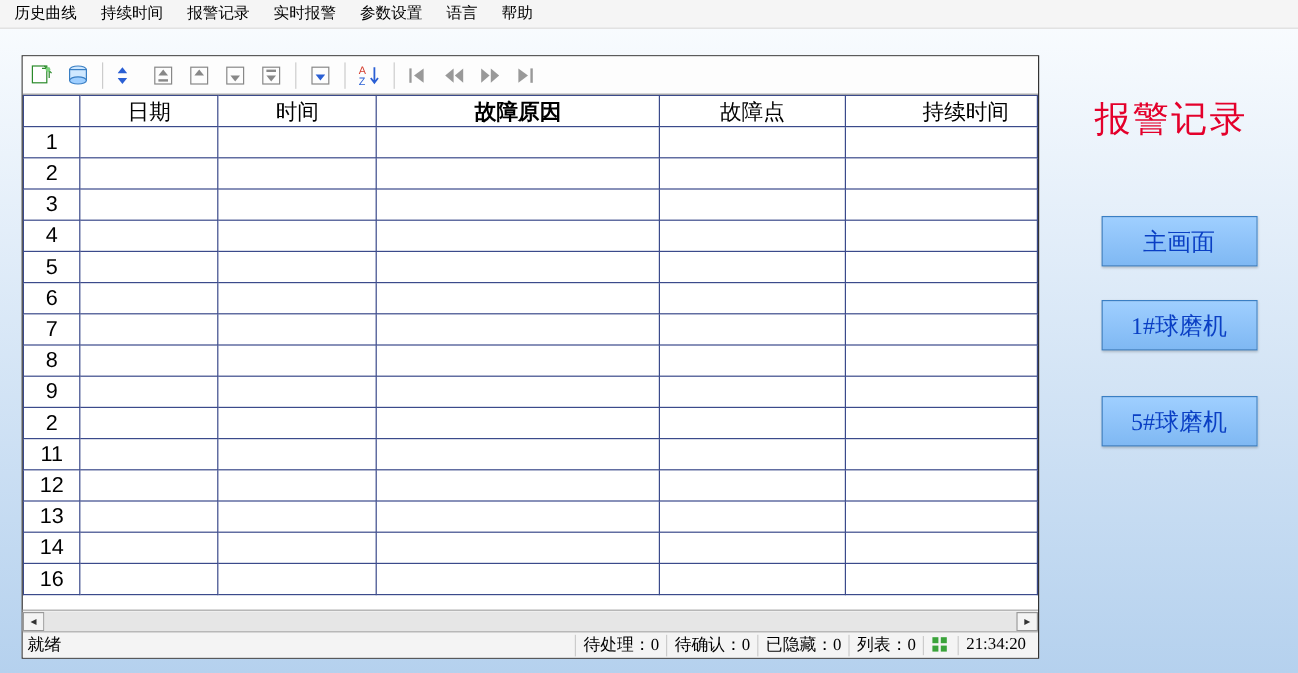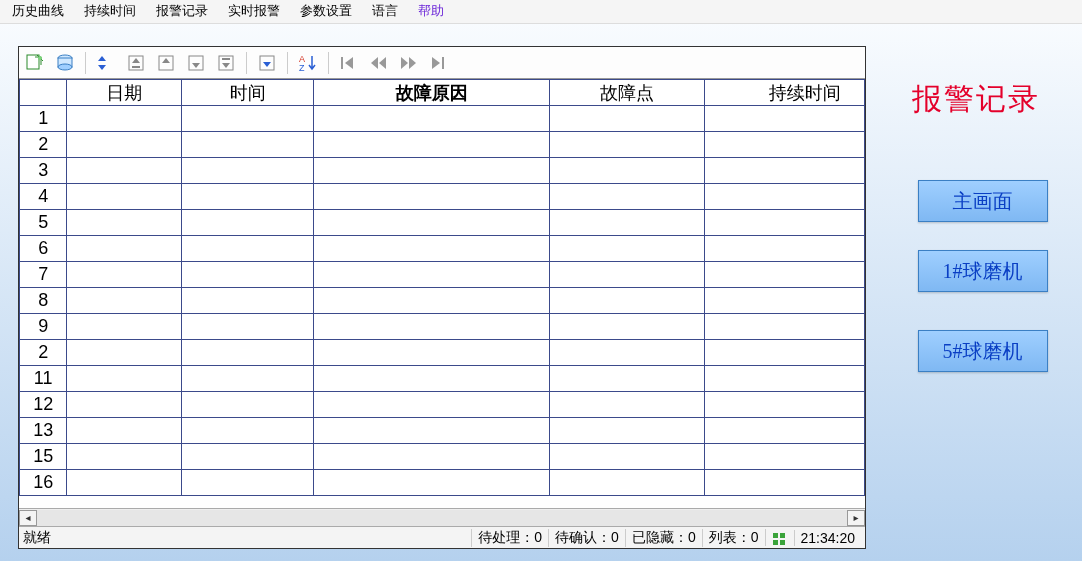--- a/index.html
+++ b/index.html
@@ -17,21 +17,21 @@
     display: flex;
     align-items: flex-start;
     padding: 0 2px;
     border-bottom: 1px solid #ddd;
   }
   .menubar-item {
     padding: 2px 10px;
     font-size: 13px;
     cursor: default;
   }
-  .menubar-item.disabled { color: #6d28d9; }
+  .menubar-item.disabled { color: #000000; }
   .main-area {
     display: flex;
     height: calc(561px - 24px);
   }
   .left-panel {
     width: 870px;
     padding: 22px 0 0 18px;
   }
   .grid-frame {
     border: 1px solid #333;
@@ -95,21 +95,21 @@
   .statusbar {
     height: 22px;
     border-top: 1px solid #aaa;
     background: #f4f4f4;
     display: flex;
     align-items: center;
     font-size: 14px;
     padding: 0 4px;
   }
   .statusbar .sb-left { flex: 1; }
-  .statusbar .sb-seg { padding: 0 6px; border-left: 1px solid #ccc; white-space: nowrap; }
+  .statusbar .sb-seg { padding: 0 6px; border-left: 1px solid #ccc; white-space: nowrap; font-family: Liberation Serif, serif; }
   .sb-icon { width:14px; height:14px; display:inline-block; vertical-align:middle; margin-right:2px;}
   .right-panel {
     width: 212px;
     display: flex;
     flex-direction: column;
     align-items: center;
     padding-top: 55px;
   }
   .page-title {
     font-size: 30px;
@@ -352,21 +352,21 @@
               </tr>
               <tr>
                 <td class="rownum">13</td>
                 <td></td>
                 <td></td>
                 <td></td>
                 <td></td>
                 <td></td>
               </tr>
               <tr>
-                <td class="rownum">15</td>
+                <td class="rownum">14</td>
                 <td></td>
                 <td></td>
                 <td></td>
                 <td></td>
                 <td></td>
               </tr>
               <tr>
                 <td class="rownum">16</td>
                 <td></td>
                 <td></td>

